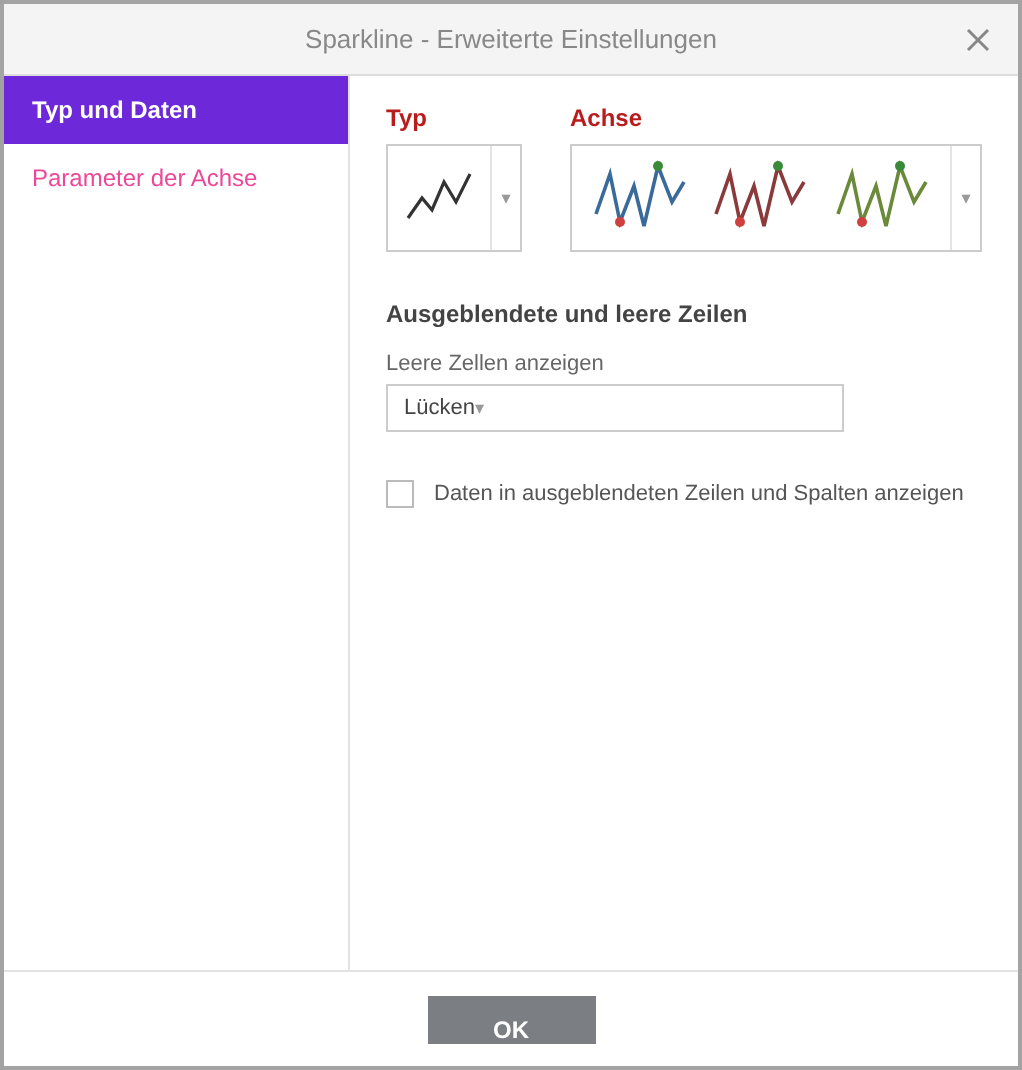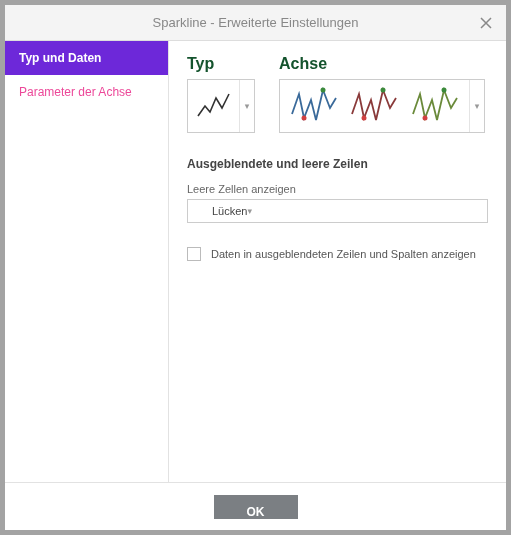--- a/index.html
+++ b/index.html
@@ -5,21 +5,21 @@
 * { box-sizing: border-box; margin: 0; padding: 0; }
 body {
   font-family: Arial, Helvetica, sans-serif;
   font-size: 12px;
   color: #444;
   background: #fff;
 }
 .dialog {
   width: 511px;
   height: 535px;
-  border: 5px solid #a3a3a3;
+  border: 2px solid #a3a3a3;
   background: #fff;
   display: flex;
   flex-direction: column;
   box-shadow: 0 2px 6px rgba(0,0,0,0.15);
 }
 .titlebar {
   height: 36px;
   background: #f4f4f4;
   border-bottom: 1px solid #ddd;
   display: flex;
@@ -66,22 +66,22 @@
 .content {
   flex: 1;
   padding: 14px 18px;
 }
 .row {
   display: flex;
   gap: 24px;
   margin-bottom: 24px;
 }
 .field-label {
-  font-size: 16px;
-  color: #14532d;
+  font-size: 12px;
+  color: #b91c1c;
   font-weight: bold;
   margin-bottom: 6px;
 }
 .type-box {
   display: flex;
   border: 1px solid #ccc;
   background: #fff;
 }
 .type-preview {
   width: 52px;
@@ -120,27 +120,27 @@
   color: #444;
   margin-top: 20px;
   margin-bottom: 12px;
 }
 .sub-label {
   font-size: 11px;
   color: #666;
   margin-bottom: 4px;
 }
 .select {
-  width: 301px;
+  width: 229px;
   height: 24px;
   border: 1px solid #ccc;
   background: #fff;
   display: flex;
   align-items: center;
-  padding: 0 24px;
+  padding: 0 8px;
   font-size: 11px;
   color: #444;
   cursor: pointer;
 }
 .select .chev {
   font-size: 9px;
   color: #999;
 }
 .checkbox-row {
   display: flex;

